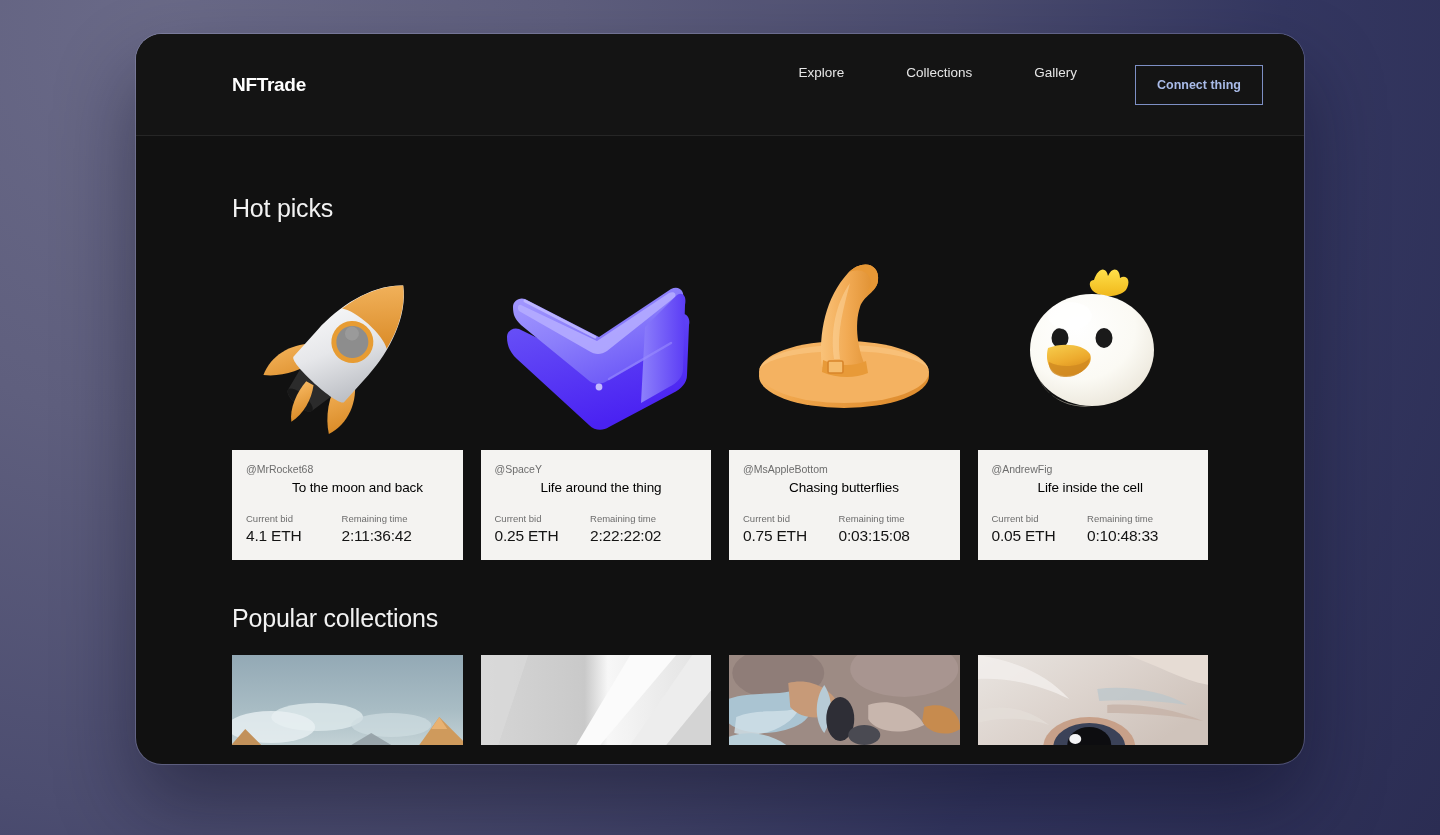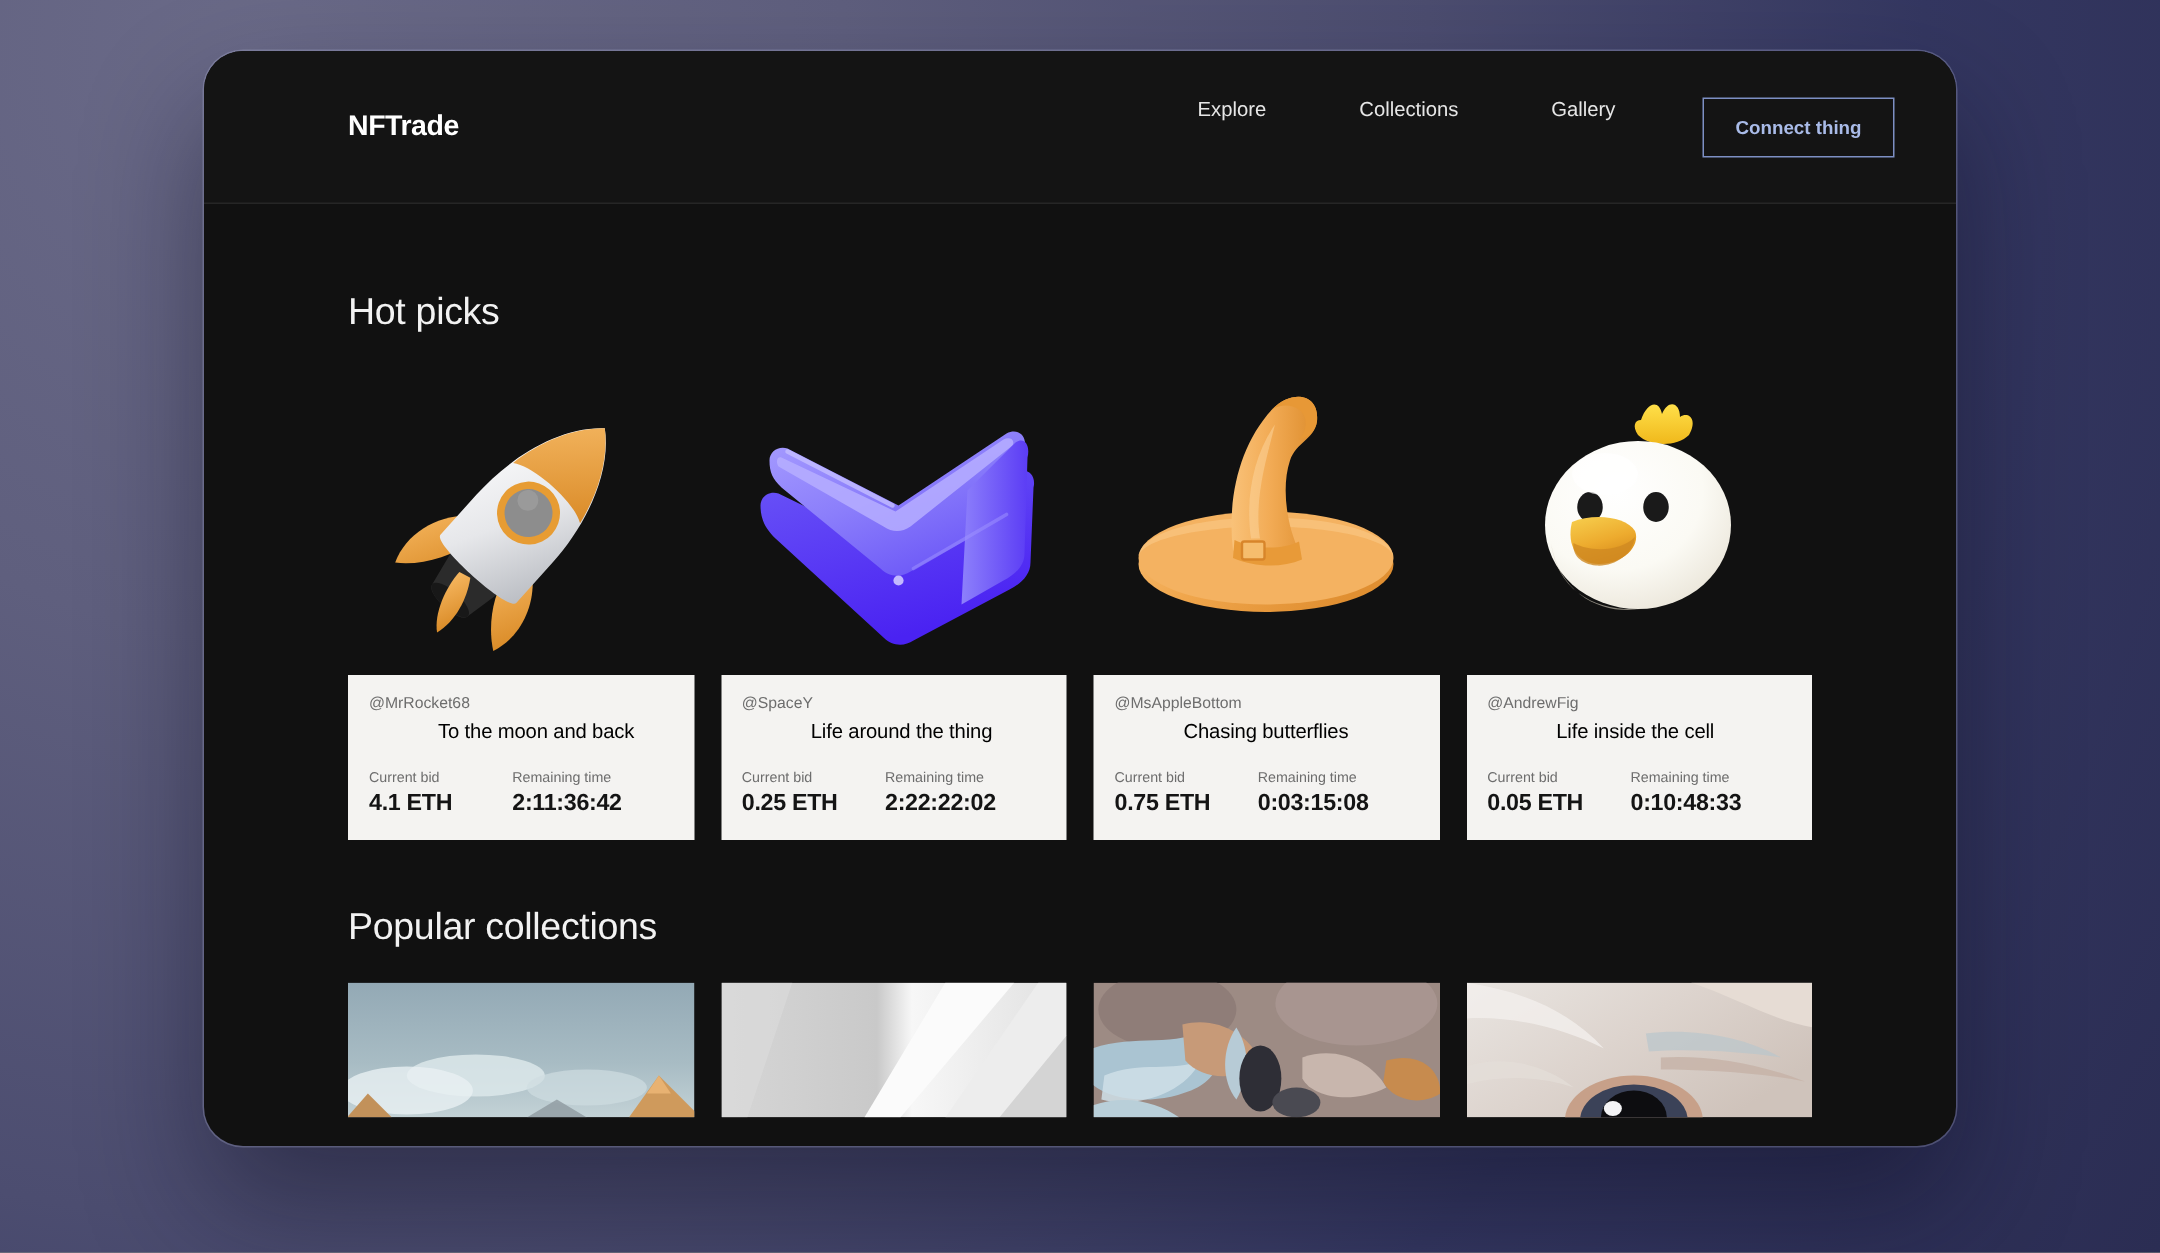--- a/index.html
+++ b/index.html
@@ -90,21 +90,21 @@
   }
   .card-user { color:#6d6d6d; font-size:10.5px; }
   .card-title {
     color:#000000; font-size:13.5px; margin-top:5px; letter-spacing:-.1px;margin-left:46px;
   }
   .card-meta { display:flex; margin-top:18px; }
   .meta-col { flex:1; }
   .meta-col.right { flex:1.12; }
   .meta-label { color:#6d6d6d; font-size:9.5px; }
   .meta-value {
-    color:#141414; font-size:15.5px; font-weight:bold;
+    color:#141414; font-size:15.5px; font-weight:normal;
     margin-top:3px; letter-spacing:-.2px;
   }
   
   .collection-tile {
     height:90px; overflow:hidden; position:relative;
   }
   .collection-tile svg { display:block; width:100%; height:100%; }
 </style>
 </head>
 <body>

